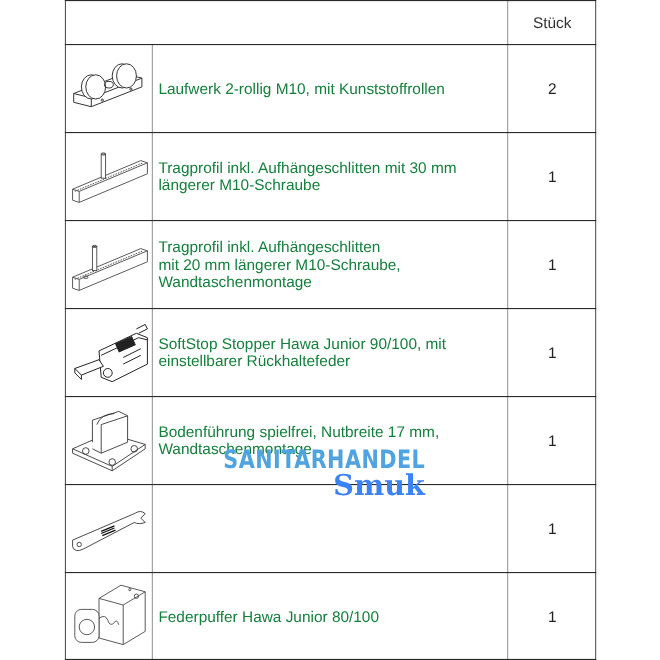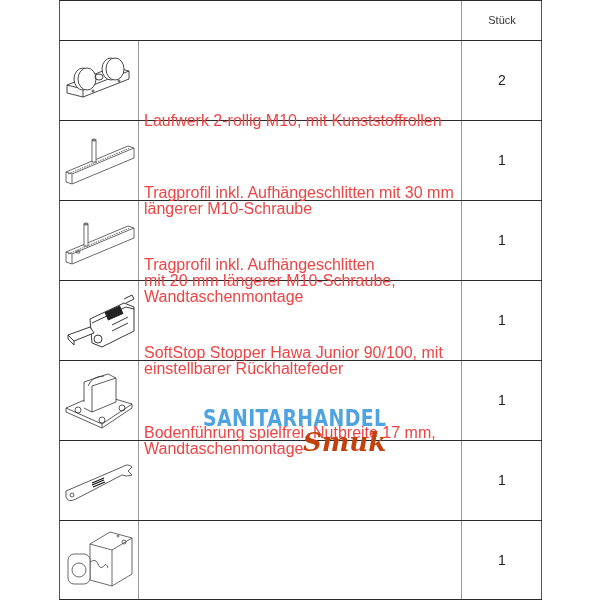--- a/index.html
+++ b/index.html
@@ -3,28 +3,28 @@
 <meta charset="utf-8">
 <style>
   html, body { margin:0; padding:0; background:#ffffff; }
   body { width:600px; height:600px; position:relative; overflow:hidden; font-family:"Liberation Sans", sans-serif; color:#222; }
   .tbl { position:absolute; left:59px; top:0; width:483px; height:600px; }
   .hline { position:absolute; left:0; width:483px; height:1px; background:#2a2a2a; }
   .vline { position:absolute; top:0; width:1px; background:#9a9a9a; }
   .outer-l { position:absolute; left:0; top:0; width:1px; height:600px; background:#555; }
   .outer-r { position:absolute; right:0; top:0; width:1px; height:600px; background:#555; }
   .cell { position:absolute; display:flex; align-items:center; }
-  .hdr-qty { left:403px; top:0; width:80px; height:40px; justify-content:center; font-size:11px; color:#333; }
+  .hdr-qty { left:403px; top:0; width:80px; height:40px; justify-content:center; font-size:14px; color:#333; }
   .row { position:absolute; left:0; width:483px; height:80px; }
   .img { position:absolute; left:1px; top:1px; width:78px; height:78px; display:flex; align-items:center; justify-content:center; }
-  .desc { position:absolute; left:85px; top:0; width:315px; height:80px; display:flex; align-items:center; font-size:16px; line-height:16px; color:#ef4444; white-space:pre-line;margin-top:41px; }
+  .desc { position:absolute; left:85px; top:0; width:315px; height:80px; display:flex; align-items:center; font-size:14px; line-height:16px; color:#15803d; white-space:pre-line; }
   .qty { position:absolute; left:403px; top:0; width:80px; height:80px; display:flex; align-items:center; justify-content:center; font-size:14px; color:#222; }
   .wm { position:absolute; left:203px; top:405px; width:200px; height:60px; pointer-events:none; }
   .wm-top { position:absolute; left:0; top:0; font-family:"DejaVu Sans", sans-serif; font-weight:bold; font-size:23px; letter-spacing:0.5px; color:#4fa3e0; transform:scaleX(0.82); transform-origin:left top; }
-  .wm-script { position:absolute; left:100px; top:22px; font-family:"DejaVu Serif", serif; font-style:italic; font-weight:bold; font-size:26px; color:#c2410c; }
+  .wm-script { position:absolute; left:100px; top:22px; font-family:"DejaVu Serif", serif; font-weight:bold; font-size:26px; color:#3b82f6; }
 </style>
 </head>
 <body>
 
 <div class="tbl">
   <div class="outer-l"></div>
   <div class="outer-r"></div>
 
   <div class="vline" style="left:79px; top:40px; height:560px;"></div>
   <div class="vline" style="left:402px; top:0; height:600px;"></div>
@@ -147,20 +147,21 @@
       <svg width="74" height="72" viewBox="0 0 74 72" fill="none" stroke="#444" stroke-width="0.8">
         <path d="M28 20 L48 8 L70 14 L70 50 L50 62 L28 56 Z" fill="#fff"></path>
         <path d="M28 20 L50 26 L70 14 M50 26 L50 62"></path>
         <rect x="6" y="30" width="22" height="30" rx="6" fill="#fff"></rect>
         <circle cx="17" cy="46" r="7" fill="#fff"></circle>
         <path d="M28 38 Q34 34 36 40 Q38 46 42 42 Q44 38 46 44"></path>
         <circle cx="62" cy="18" r="2"></circle>
         <circle cx="56" cy="12" r="1"></circle>
       </svg>
     </div>
+    <div class="desc">Federpuffer Hawa Junior 80/100</div>
     <div class="qty">1</div>
   </div>
 </div>
 
 <div class="wm">
   <div class="wm-top">SANITARHANDEL</div>
   <div class="wm-script">Smuk</div>
 </div>
 
 </body></html>

